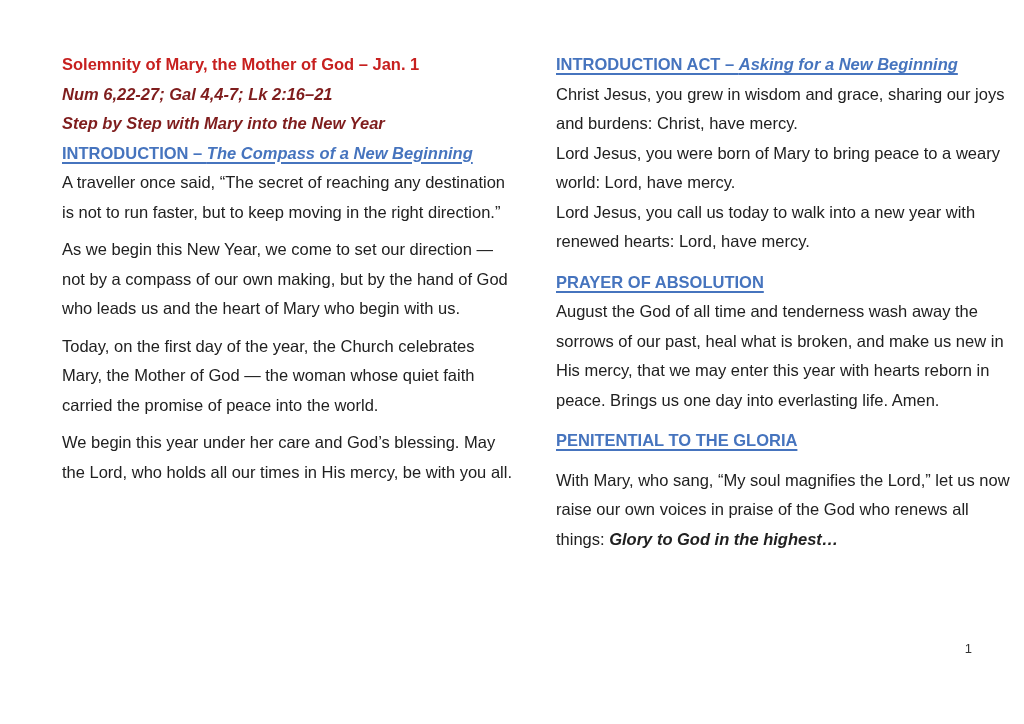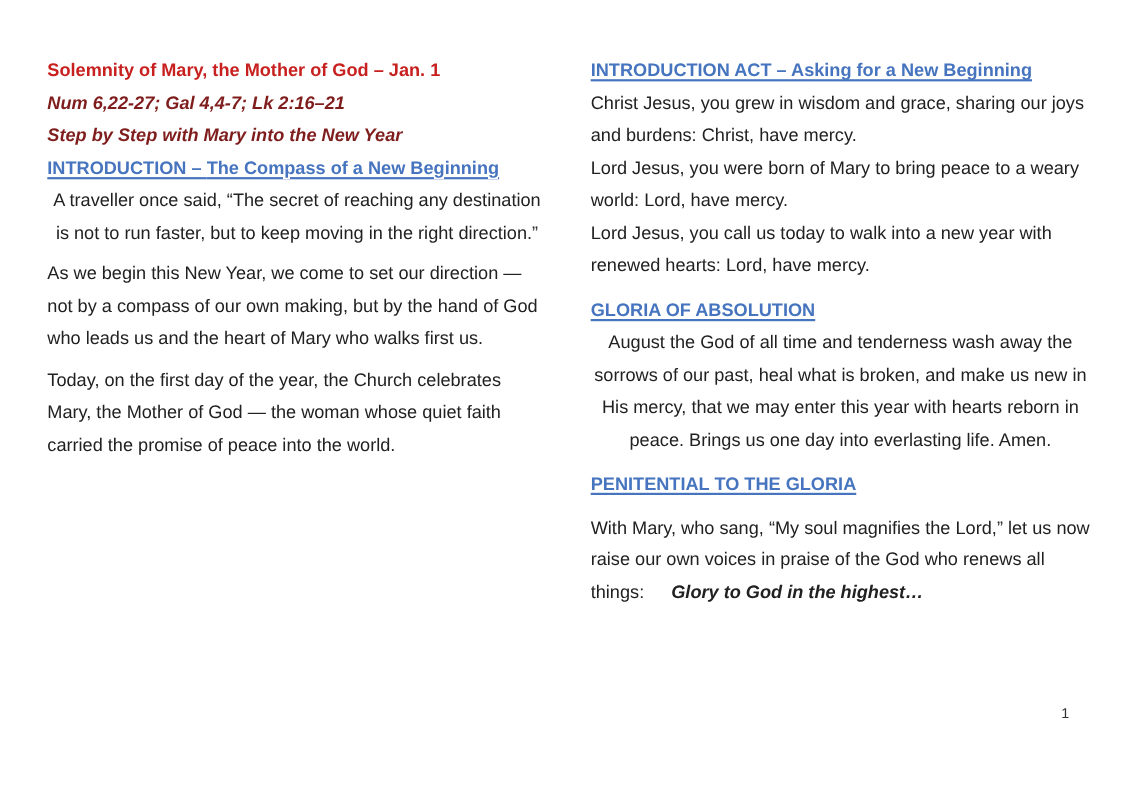--- a/index.html
+++ b/index.html
@@ -8,21 +8,21 @@
     background: #ffffff;
   }
   .page {
     position: relative;
     width: 1024px;
     height: 724px;
     box-sizing: border-box;
     background: #ffffff;
     font-family: "Liberation Sans", sans-serif;
     color: #212121;
-    padding: 50px 36px 0 43px;
+    padding: 50px 36px 0 62px;
     overflow: hidden;
   }
   .columns {
     display: flex;
     gap: 40px;
   }
   .col {
     width: 454px;
     flex: 0 0 454px;
     font-size: 16.5px;
@@ -38,30 +38,30 @@
     font-style: italic;
   }
   .blue-head {
     color: #4674BE;
     font-weight: bold;
     text-decoration: underline;
     text-decoration-thickness: 1.5px;
     text-underline-offset: 3px;
   }
   .blue-head .head-sub {
+    font-style: italic;
   }
   .para { margin: 8px 0 0 0; }
-  .para.tight { margin-top: 0; text-align: center; }
+  .para.tight { margin-top: 0; }
   .invocation { margin: 0; }
   .head-gap { margin-top: 11px; }
   .para.gloria { margin-top: 10px; }
   .bold-italic {
     font-weight: bold;
     font-style: italic;
-    margin-left: 20px;
   }
   .page-number {
     position: absolute;
     top: 641px;
     right: 52px;
     font-size: 13px;
     line-height: 16px;
     color: #333333;
   }
 </style>
@@ -70,30 +70,31 @@
 
 <div class="page">
   <div class="columns">
 
     <div class="col">
       <div class="red-title">Solemnity of Mary, the Mother of God – Jan. 1</div>
       <div class="red-sub">Num 6,22-27; Gal 4,4-7; Lk 2:16–21</div>
       <div class="red-sub">Step by Step with Mary into the New Year</div>
       <div class="blue-head"><span>INTRODUCTION – </span><span class="head-sub">The Compass of a New Beginning</span></div>
       <div class="para tight">A traveller once said, “The secret of reaching any destination is not to run faster, but to keep moving in the right direction.”</div>
-      <div class="para">As we begin this New Year, we come to set our direction — not by a compass of our own making, but by the hand of God who leads us and the heart of Mary who walks first us.</div>
+      <div class="para">As we begin this New Year, we come to set our direction — not by a compass of our own making, but by the hand of God who leads us and the heart of Mary who begin with us.</div>
       <div class="para">Today, on the first day of the year, the Church celebrates Mary, the Mother of God — the woman whose quiet faith carried the promise of peace into the world.</div>
+      <div class="para">We begin this year under her care and God’s blessing. May the Lord, who holds all our times in His mercy, be with you all.</div>
     </div>
 
     <div class="col">
       <div class="blue-head"><span>INTRODUCTION ACT – </span><span class="head-sub">Asking for a New Beginning</span></div>
       <div class="invocation">Christ Jesus, you grew in wisdom and grace, sharing our joys and burdens: Christ, have mercy.</div>
       <div class="invocation">Lord Jesus, you were born of Mary to bring peace to a weary world: Lord, have mercy.</div>
       <div class="invocation">Lord Jesus, you call us today to walk into a new year with renewed hearts: Lord, have mercy.</div>
-      <div class="blue-head head-gap">GLORIA OF ABSOLUTION</div>
+      <div class="blue-head head-gap">PRAYER OF ABSOLUTION</div>
       <div class="para tight">August the God of all time and tenderness wash away the sorrows of our past, heal what is broken, and make us new in His mercy, that we may enter this year with hearts reborn in peace. Brings us one day into everlasting life. Amen.</div>
       <div class="blue-head head-gap">PENITENTIAL TO THE GLORIA</div>
       <div class="para gloria"><span>With Mary, who sang, “My soul magnifies the Lord,” let us now raise our own voices in praise of the God who renews all things: </span><span class="bold-italic">Glory to God in the highest…</span></div>
     </div>
 
   </div>
 
   <div class="page-number">1</div>
 </div>
 

